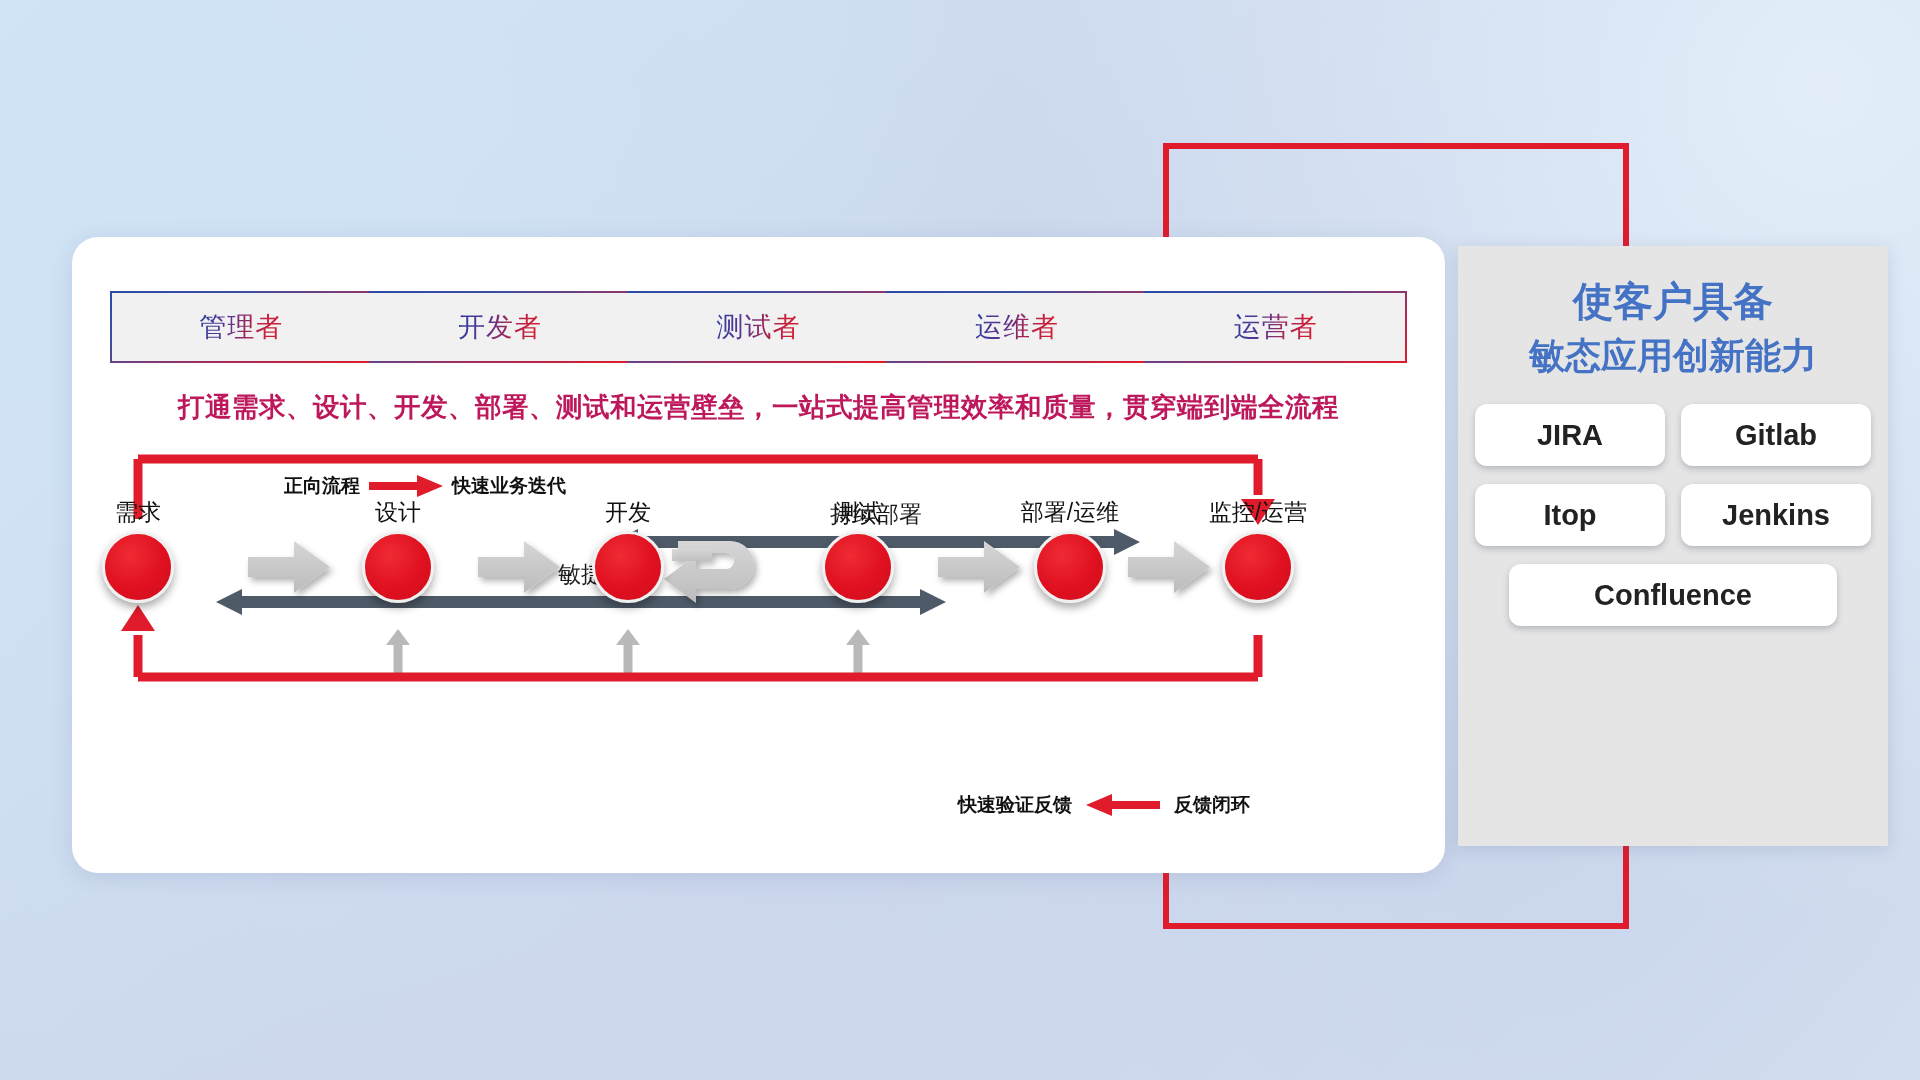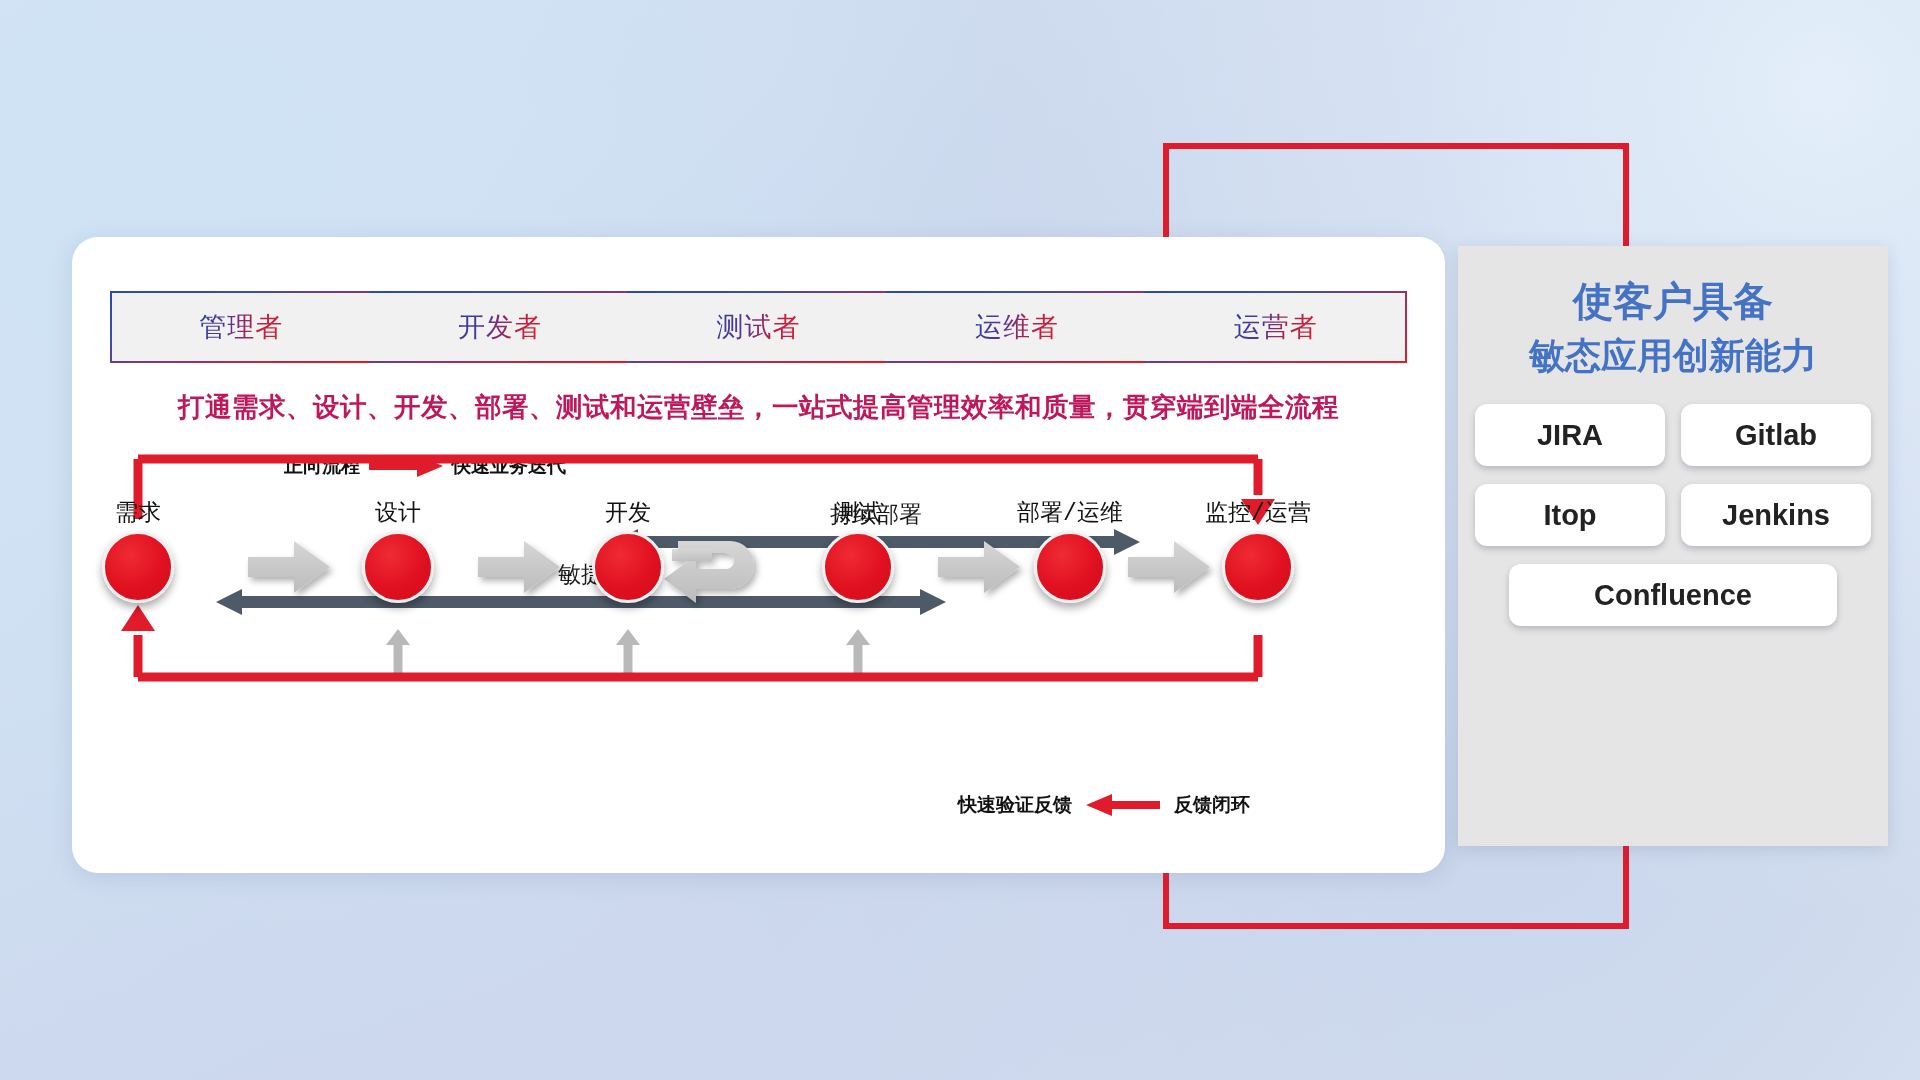--- a/index.html
+++ b/index.html
@@ -82,21 +82,21 @@
     text-align: center;
     font-size: 26.5px;
     font-weight: bold;
     color: #be185d;
     letter-spacing: .5px;
   }
 
   
   .legend-forward {
     position: absolute;
-    left: 212px; top: 216px;
+    left: 212px; top: 236px;
     display: flex; align-items: center; gap: 9px;
     font-size: 19px; font-weight: bold; color: #111;
   }
   .legend-feedback {
     position: absolute;
     left: 886px; top: 555px;
     display: flex; align-items: center; gap: 14px;
     font-size: 19px; font-weight: bold; color: #111;
   }
   .arrow-r, .arrow-l { display: block; }
@@ -112,21 +112,20 @@
   .band-agile  { left: 144px; top: 352px; width: 730px; }
 
   
   .pipeline { position: absolute; left: 0; top: 0; width: 100%; height: 100%; }
 
   .node { position: absolute; text-align: center; }
   .node .node-label {
     font-size: 23px; color: #111; white-space: nowrap;
     position: absolute; left: 50%; transform: translateX(-50%);
     top: -34px;
-    font-family: Liberation Mono, monospace;
   }
   .dot {
     width: 72px; height: 72px; border-radius: 50%;
     background: radial-gradient(circle at 38% 32%, #ef2b34 0%, #e01020 55%, #cf0d1c 100%);
     border: 3px solid #f0f0f0;
     box-shadow: 0 5px 9px rgba(0,0,0,.33);
   }
 
   
   .panel {

